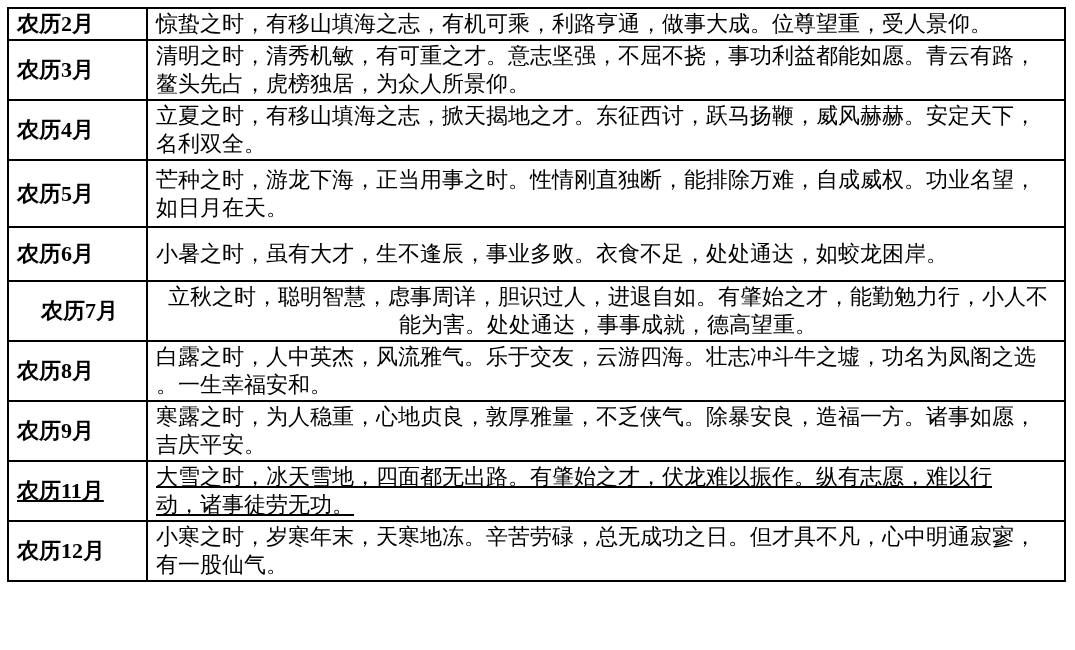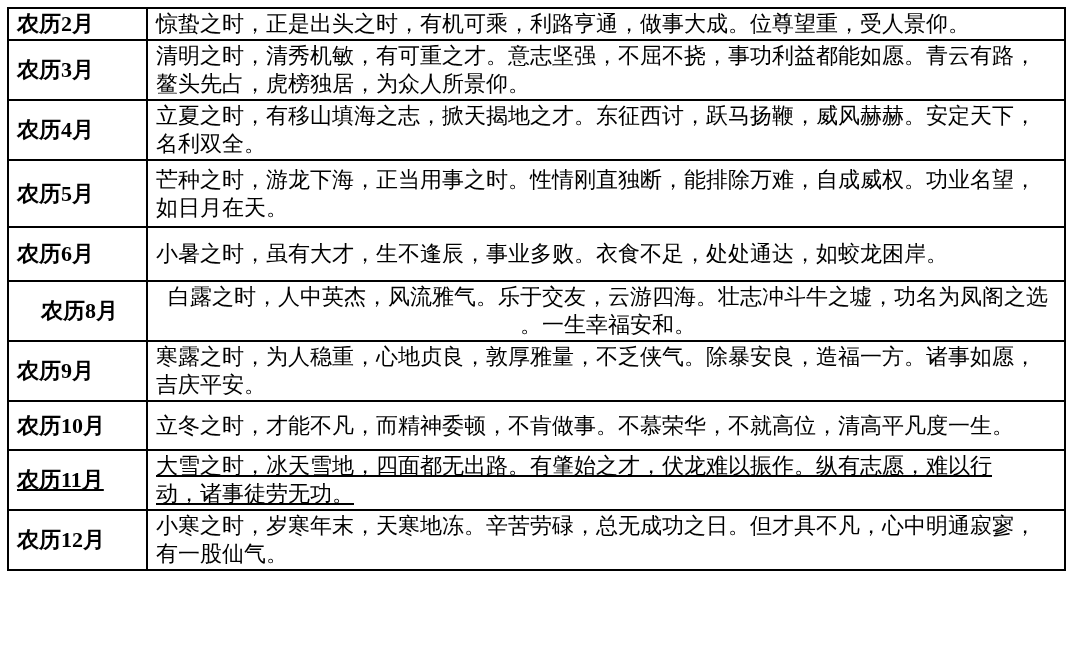--- a/index.html
+++ b/index.html
@@ -64,21 +64,21 @@
 
 <div class="page">
   <table class="fortune-table">
     <tbody id="table-body">
 
   <tr>
     <td class="month-cell">
       <span>农历2月</span>
     </td>
     <td class="desc-cell">
-      <span class="desc-text">惊蛰之时，正是出头之时，有机可乘，利路亨通，做事大成。位尊望重，受人景仰。</span>
+      <span class="desc-text">惊蛰之时，有移山填海之志，有机可乘，利路亨通，做事大成。位尊望重，受人景仰。</span>
     </td>
   </tr>
 
   <tr>
     <td class="month-cell">
       <span>农历3月</span>
     </td>
     <td class="desc-cell">
       <span class="desc-text">清明之时，清秀机敏，有可重之才。意志坚强，不屈不挠，事功利益都能如愿。青云有路，
 鳌头先占，虎榜独居，为众人所景仰。</span>
@@ -107,20 +107,29 @@
 
   <tr>
     <td class="month-cell">
       <span>农历6月</span>
     </td>
     <td class="desc-cell">
       <span class="desc-text">小暑之时，虽有大才，生不逢辰，事业多败。衣食不足，处处通达，如蛟龙困岸。</span>
     </td>
   </tr>
 
+  <tr>
+    <td class="month-cell">
+      <span>农历7月</span>
+    </td>
+    <td class="desc-cell">
+      <span class="desc-text">立秋之时，聪明智慧，虑事周详，胆识过人，进退自如。有肇始之才，能勤勉力行，小人不
+能为害。处处通达，事事成就，德高望重。</span>
+    </td>
+  </tr>
 
   <tr>
     <td class="month-cell">
       <span>农历8月</span>
     </td>
     <td class="desc-cell">
       <span class="desc-text">白露之时，人中英杰，风流雅气。乐于交友，云游四海。壮志冲斗牛之墟，功名为凤阁之选
 。一生幸福安和。</span>
     </td>
   </tr>
@@ -128,28 +137,20 @@
   <tr>
     <td class="month-cell">
       <span>农历9月</span>
     </td>
     <td class="desc-cell">
       <span class="desc-text">寒露之时，为人稳重，心地贞良，敦厚雅量，不乏侠气。除暴安良，造福一方。诸事如愿，
 吉庆平安。</span>
     </td>
   </tr>
 
-  <tr>
-    <td class="month-cell">
-      <span>农历10月</span>
-    </td>
-    <td class="desc-cell">
-      <span class="desc-text">立冬之时，才能不凡，而精神委顿，不肯做事。不慕荣华，不就高位，清高平凡度一生。</span>
-    </td>
-  </tr>
 
   <tr>
     <td class="month-cell">
       <span>农历11月</span>
     </td>
     <td class="desc-cell">
       <span class="desc-text">大雪之时，冰天雪地，四面都无出路。有肇始之才，伏龙难以振作。纵有志愿，难以行
 动，诸事徒劳无功。</span>
     </td>
   </tr>

